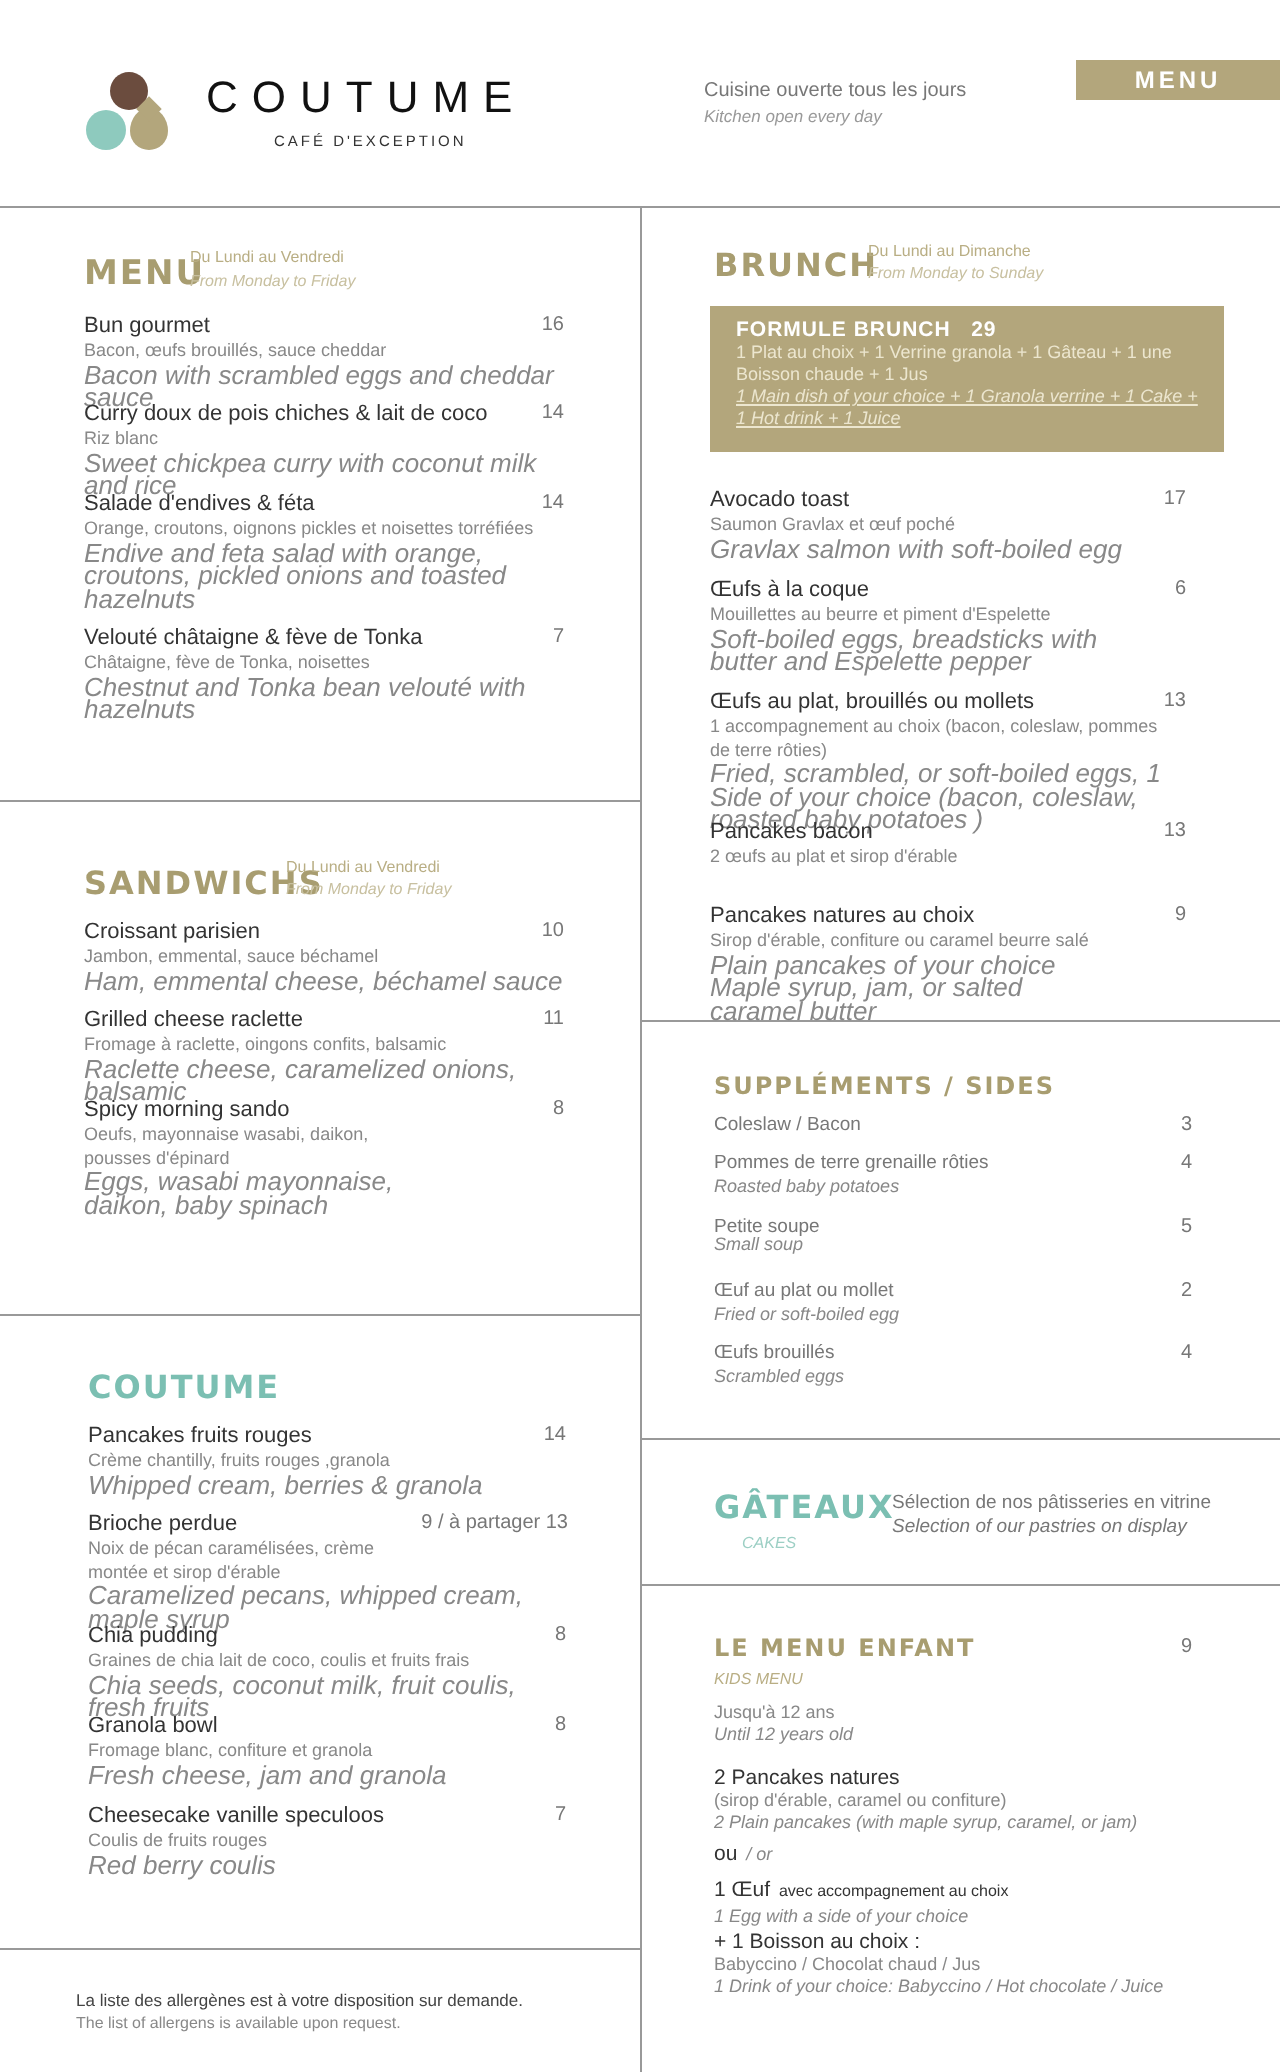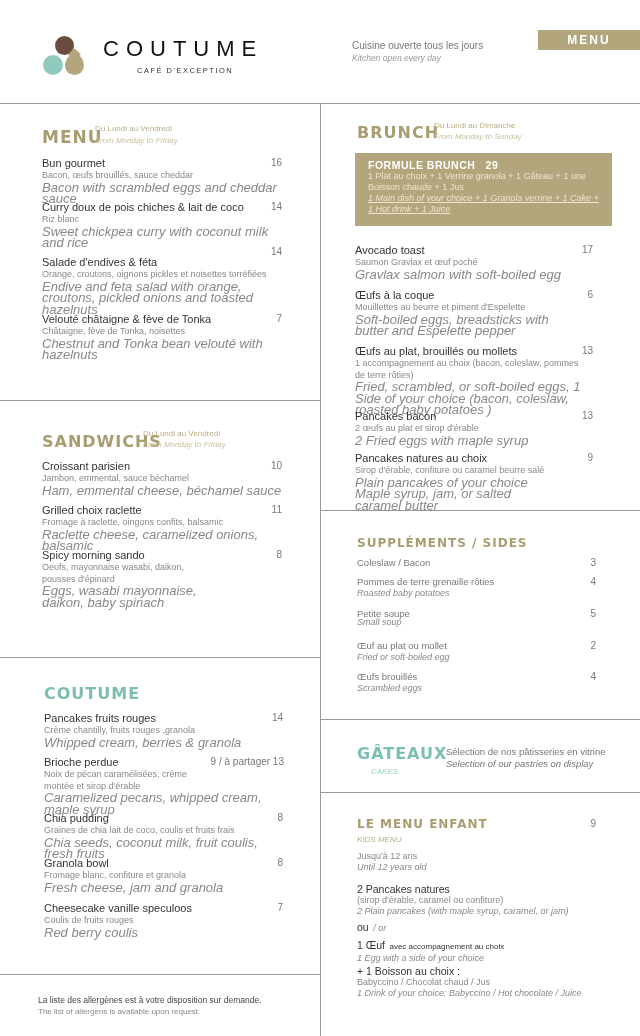--- a/index.html
+++ b/index.html
@@ -89,21 +89,21 @@
   </div>
   <div class="price" style="left:255px;top:157px;width:27px;">16</div>
 
   <div class="item" style="left:42px;top:201px;">
     <div class="name">Curry doux de pois chiches &amp; lait de coco</div>
     <div class="desc">Riz blanc</div>
     <div class="en">Sweet chickpea curry with coconut milk and rice</div>
   </div>
   <div class="price" style="left:255px;top:201px;width:27px;">14</div>
 
-  <div class="item" style="left:42px;top:256px;">
+  <div class="item" style="left:42px;top:246px;">
     <div class="name">Salade d'endives &amp; féta</div>
     <div class="desc">Orange, croutons, oignons pickles et noisettes torréfiées</div>
     <div class="en">Endive and feta salad with  orange, croutons, pickled onions and toasted hazelnuts</div>
   </div>
   <div class="price" style="left:255px;top:246px;width:27px;">14</div>
 
   <div class="item" style="left:42px;top:313px;">
     <div class="name">Velouté châtaigne &amp; fève de Tonka</div>
     <div class="desc">Châtaigne, fève de Tonka, noisettes</div>
     <div class="en">Chestnut and Tonka bean velouté with hazelnuts</div>
@@ -117,21 +117,21 @@
   <div class="days-en" style="left:143px;top:440px;">From Monday to Friday</div>
 
   <div class="item" style="left:42px;top:460px;">
     <div class="name">Croissant parisien</div>
     <div class="desc">Jambon, emmental, sauce béchamel</div>
     <div class="en">Ham, emmental cheese, béchamel sauce</div>
   </div>
   <div class="price" style="left:255px;top:460px;width:27px;">10</div>
 
   <div class="item" style="left:42px;top:504px;">
-    <div class="name">Grilled choix raclette</div>
+    <div class="name">Grilled cheese raclette</div>
     <div class="desc">Fromage à raclette, oingons confits, balsamic</div>
     <div class="en">Raclette cheese, caramelized onions, balsamic</div>
   </div>
   <div class="price" style="left:255px;top:504px;width:27px;">11</div>
 
   <div class="item" style="left:42px;top:549px;width:175px;">
     <div class="name">Spicy morning sando</div>
     <div class="desc">Oeufs, mayonnaise wasabi, daikon, pousses d'épinard</div>
     <div class="en">Eggs, wasabi mayonnaise, daikon, baby spinach</div>
   </div>
@@ -208,21 +208,20 @@
   <div class="item" style="left:355px;top:345px;width:235px;">
     <div class="name">Œufs au plat, brouillés ou mollets</div>
     <div class="desc">1 accompagnement au choix (bacon, coleslaw, pommes de terre rôties)</div>
     <div class="en">Fried, scrambled, or soft-boiled eggs, 1 Side of your choice (bacon, coleslaw, roasted baby potatoes )</div>
   </div>
   <div class="price" style="left:570px;top:345px;width:23px;">13</div>
 
   <div class="item" style="left:355px;top:410px;">
     <div class="name">Pancakes bacon</div>
     <div class="desc">2 œufs au plat et sirop d'érable</div>
-    <div class="en">2 Fried eggs with maple syrup</div>
   </div>
   <div class="price" style="left:570px;top:410px;width:23px;">13</div>
 
   <div class="item" style="left:355px;top:452px;width:225px;">
     <div class="name">Pancakes natures au choix</div>
     <div class="desc">Sirop d'érable, confiture ou caramel beurre salé</div>
     <div class="en" style="width:200px;">Plain pancakes of your choice Maple syrup, jam, or salted caramel butter</div>
   </div>
   <div class="price" style="left:570px;top:452px;width:23px;">9</div>
 </section>

